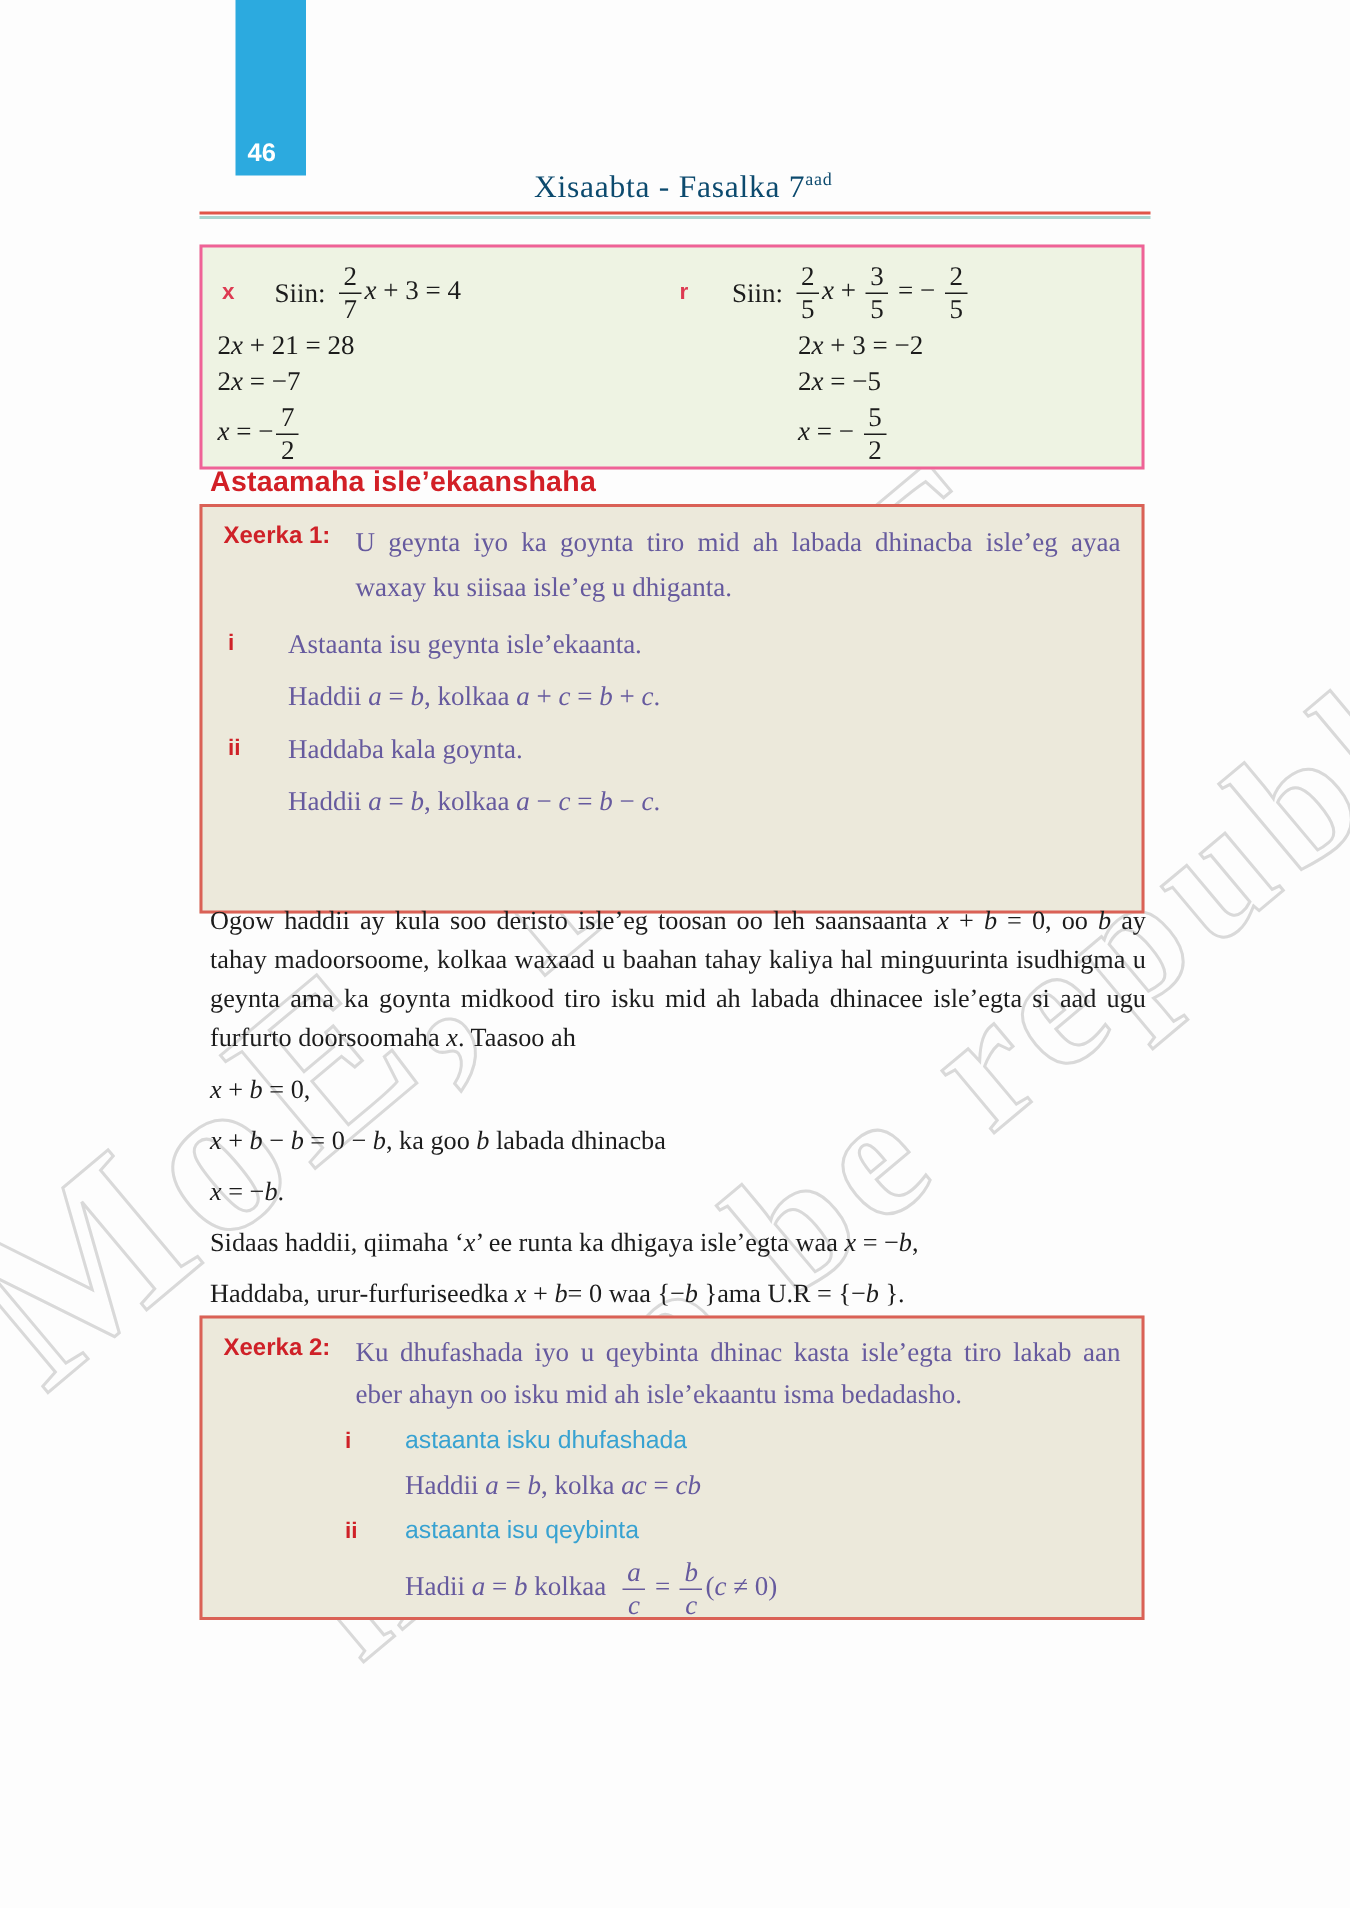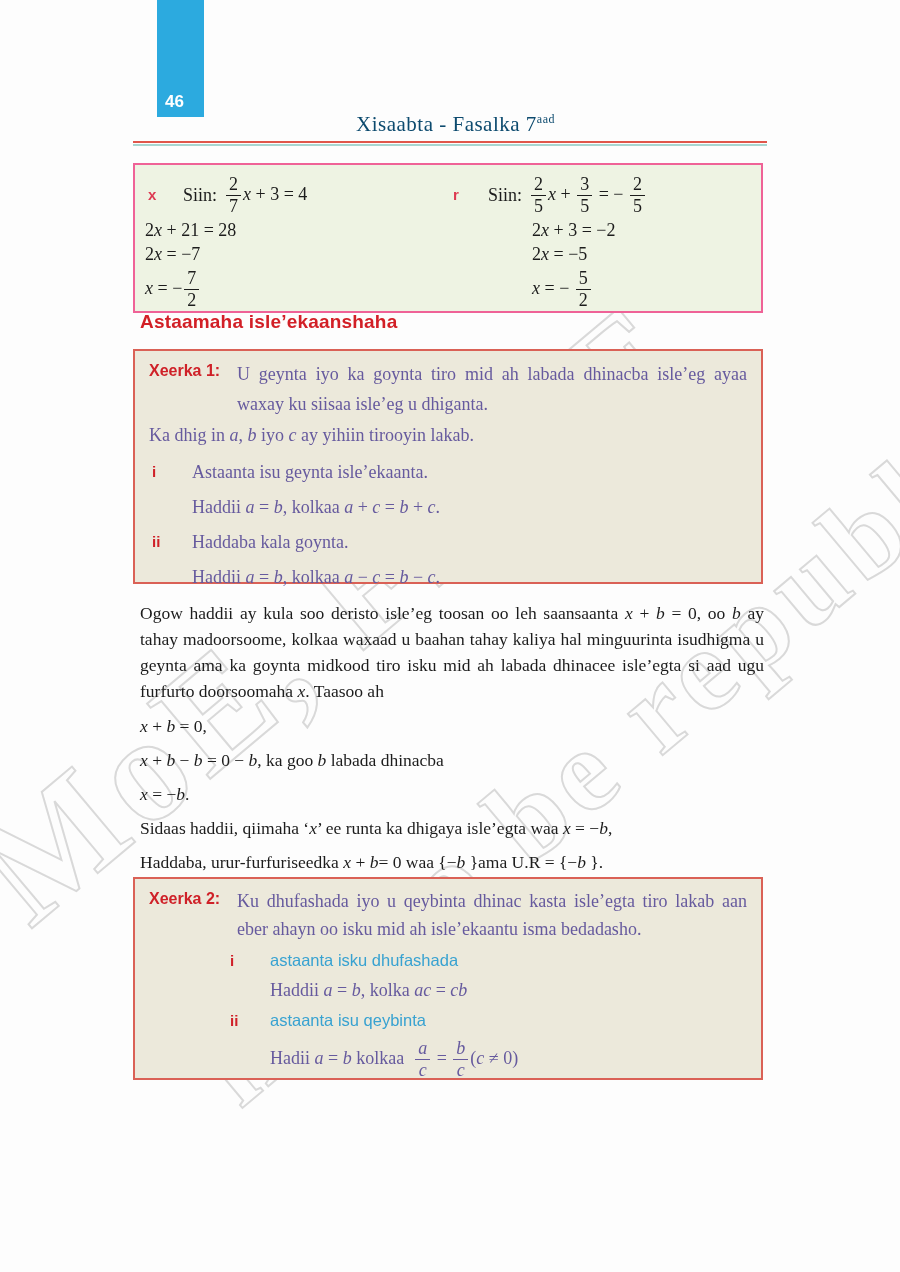--- a/index.html
+++ b/index.html
@@ -46,21 +46,21 @@
   .frac .den { display:block; padding:1px 3px 0; }
   .frac.it { font-style:italic; }
   .var { font-style:italic; }
   
   .section-heading { position:absolute; left:140px; top:311px; z-index:1;
     font-family:"Liberation Sans", sans-serif; font-weight:bold; font-size:19px;
     color:#d21f26; letter-spacing:.2px; }
   
   .rule-box { position:absolute; left:133px; width:630px; background:#ece9db;
     border:2px solid #da6156; z-index:1; padding:8px 14px; color:#665a9e; }
-  .xk1 { top:349px; height:235px; }
+  .xk1 { top:336px; height:273px; }
   .xk2 { top:877px; height:203px; }
   .xk-row { display:flex; }
   .xk-label { flex:none; width:88px; padding-top:3px; color:#cf2128;
     font-family:"Liberation Sans", sans-serif; font-weight:bold; font-size:16px; }
   .xk-text { flex:1; font-size:18px; line-height:30px; text-align:justify; }
   .xk2 .xk-text { line-height:28px; }
   .xk-intro { margin-top:2px; font-size:18px; line-height:28px; }
   .xk-li { display:flex; margin-top:11px; line-height:24px; font-size:18px; }
   .xk-marker { flex:none; width:43px; padding-left:3px; color:#cf2128;
     font-family:"Liberation Sans", sans-serif; font-weight:bold; font-size:15px; }
@@ -131,21 +131,20 @@
     </div>
   </section>
 
   <h2 class="section-heading">Astaamaha isle’ekaanshaha</h2>
 
   <section class="rule-box xk1">
     <div class="xk-row">
       <span class="xk-label">Xeerka 1:</span>
       <span class="xk-text">U geynta iyo ka goynta tiro mid ah labada dhinacba isle’eg ayaa waxay ku siisaa isle’eg u dhiganta.</span>
     </div>
-    <div class="xk-intro"><span>Ka dhig in </span><span class="var">a</span><span>, </span><span class="var">b</span><span> iyo </span><span class="var">c</span><span> ay yihiin tirooyin lakab.</span></div>
     <div class="xk-li">
       <span class="xk-marker">i</span>
       <span class="xk-li-title">Astaanta isu geynta isle’ekaanta.</span>
     </div>
     <div class="xk-li">
       <span class="xk-marker"></span>
       <span class="xk-li-formula"><span>Haddii </span><span class="var">a</span><span> = </span><span class="var">b</span><span>, kolkaa </span><span class="var">a</span><span> + </span><span class="var">c</span><span> = </span><span class="var">b</span><span> + </span><span class="var">c</span><span>.</span></span>
     </div>
     <div class="xk-li">
       <span class="xk-marker">ii</span>

